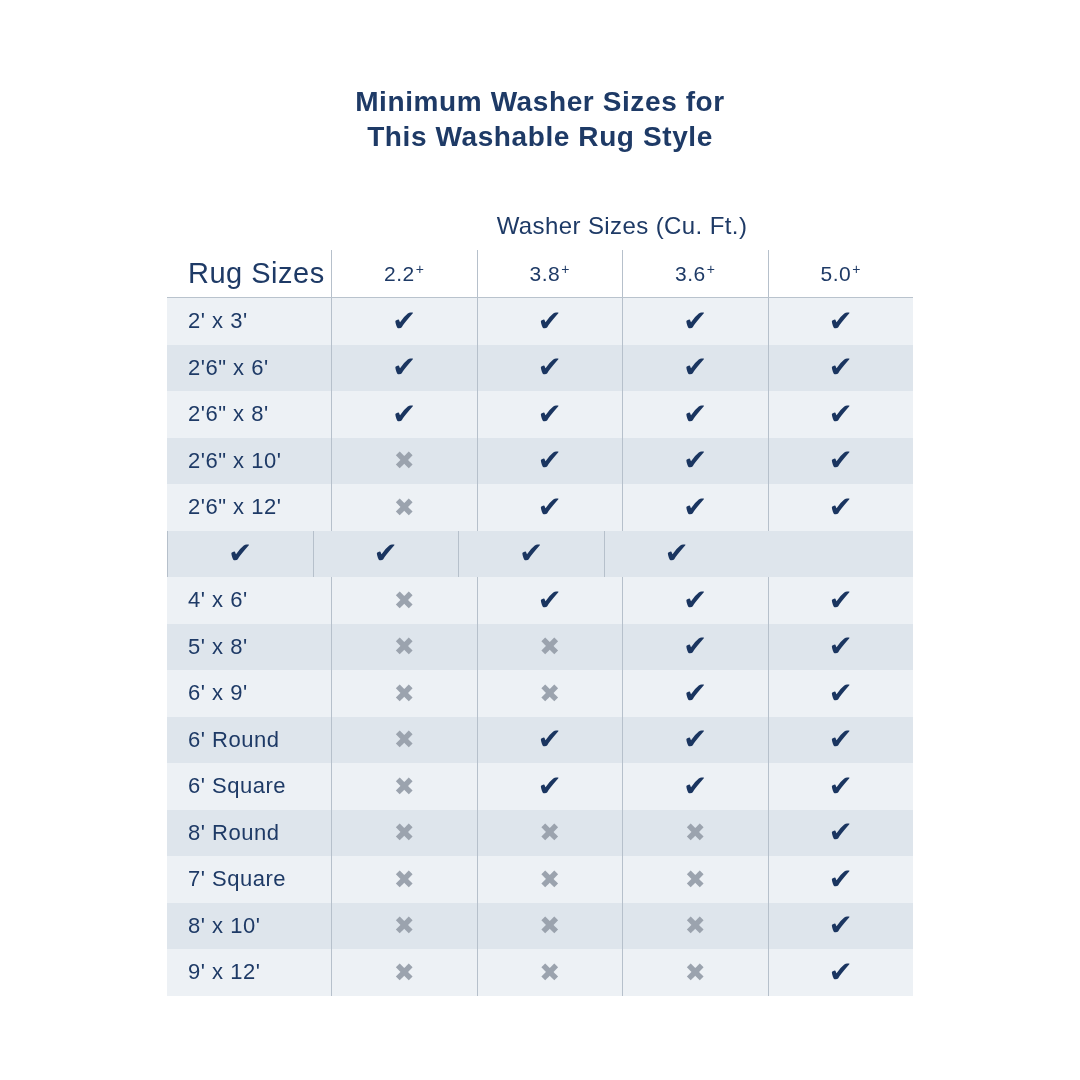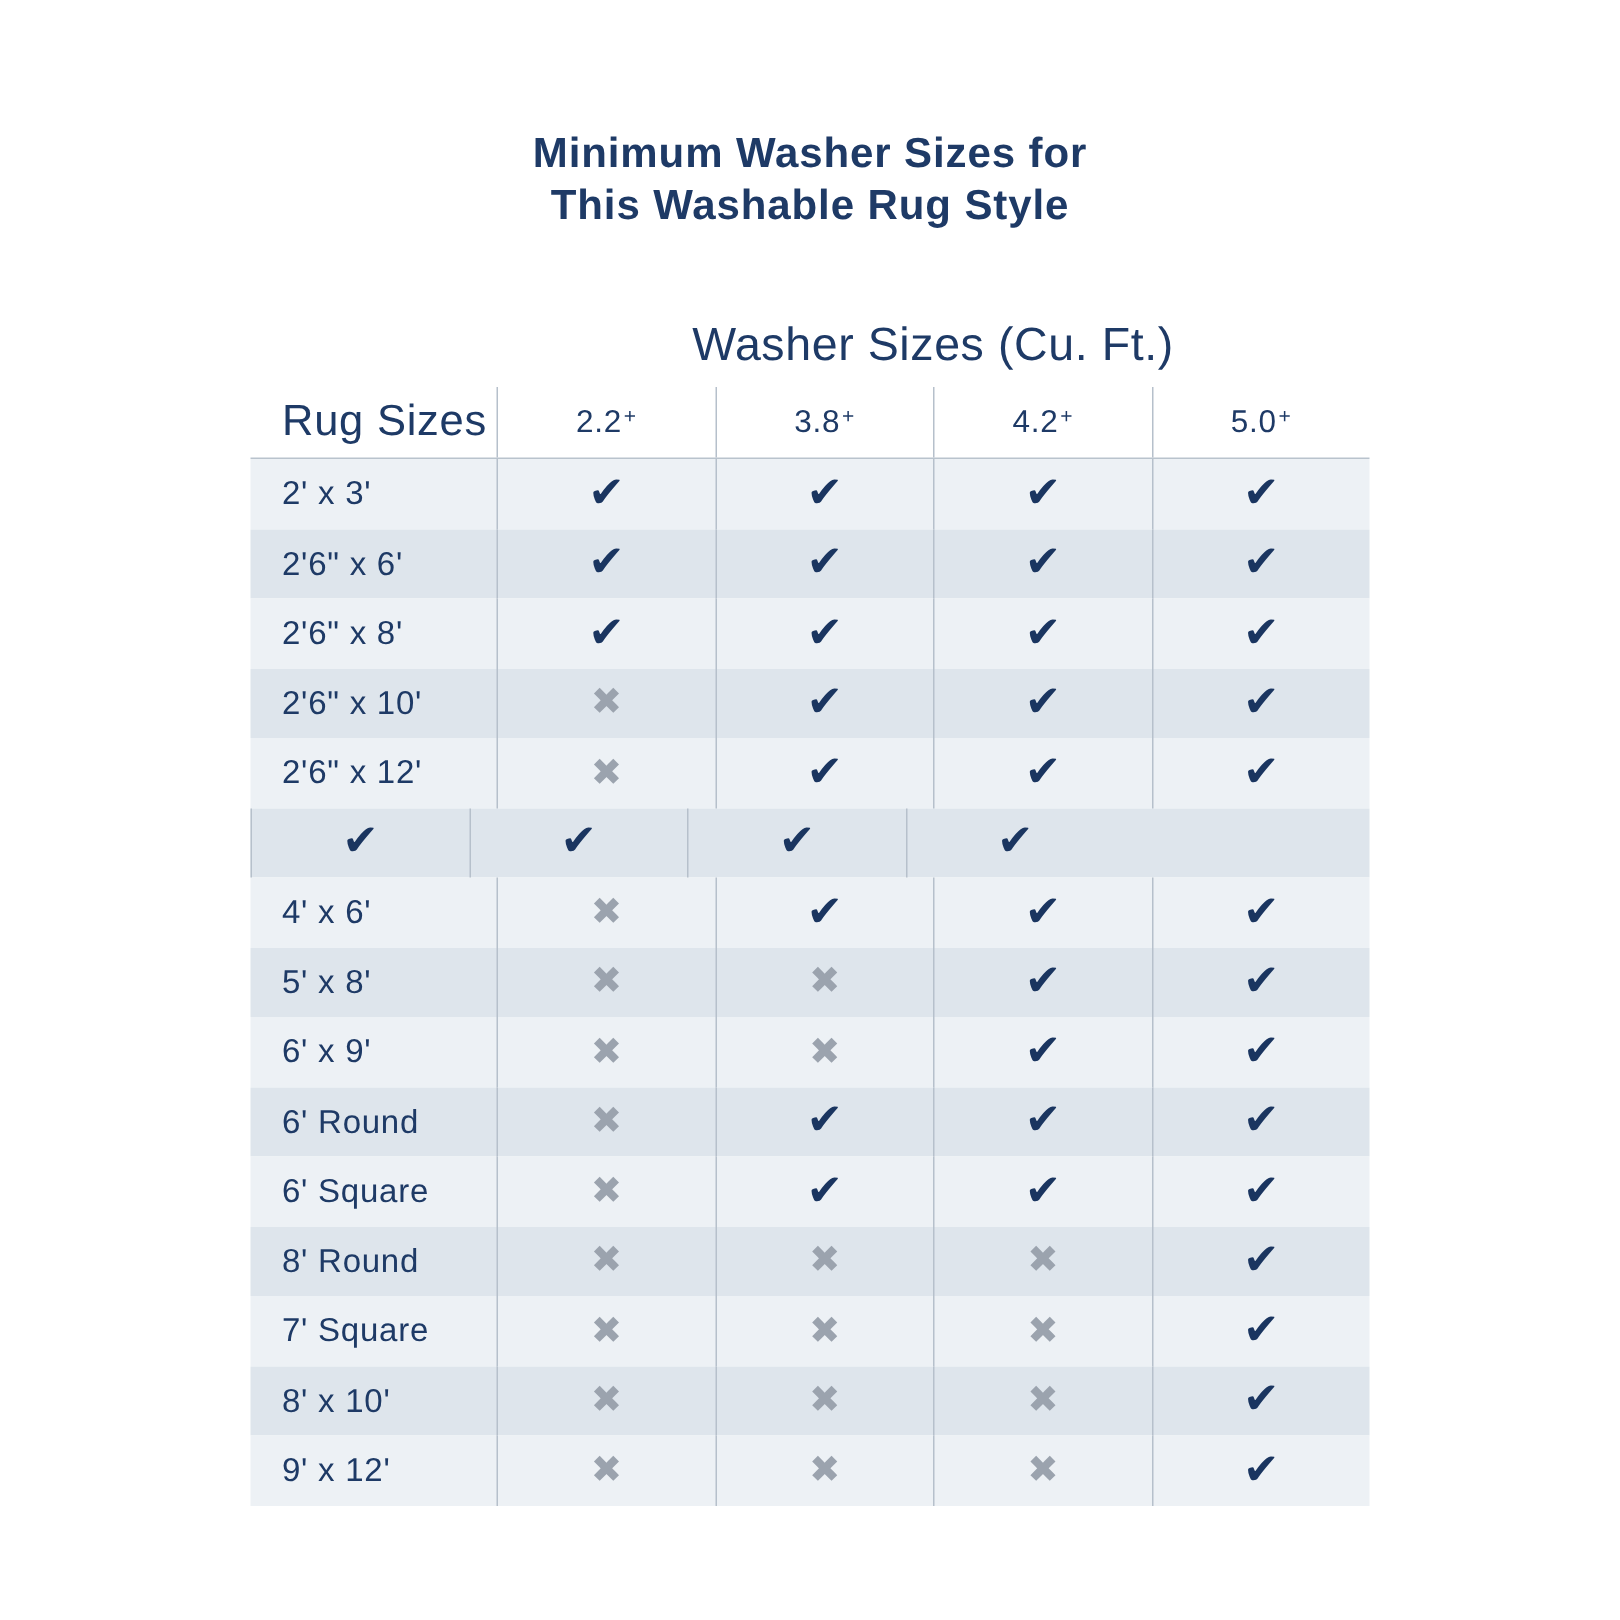--- a/index.html
+++ b/index.html
@@ -39,21 +39,21 @@
     left: 167px;
     top: 212px;
     width: 746px;
   }
 
   .group-header {
     margin-left: 164px;
     width: 582px;
     text-align: center;
     color: var(--navy, #1e3a66);
-    font-size: 31px;
+    font-size: 24px;
     font-weight: 500;
     letter-spacing: 0.4px;
     padding-bottom: 10px;
   }
 
   .grid-row {
     display: flex;
     width: 746px;
   }
 
@@ -144,21 +144,21 @@
       <div class="cell cell-label">Rug Sizes</div>
       <div class="cell cell-col">
         <span>2.2</span>
           <span class="plus">+</span>
       </div>
       <div class="cell cell-col">
         <span>3.8</span>
           <span class="plus">+</span>
       </div>
       <div class="cell cell-col">
-        <span>4.2</span>
+        <span>3.6</span>
           <span class="plus">+</span>
       </div>
       <div class="cell cell-col">
         <span>5.0</span>
           <span class="plus">+</span>
       </div>
     </div>
 
     <div>
   <div class="grid-row body-row light">

